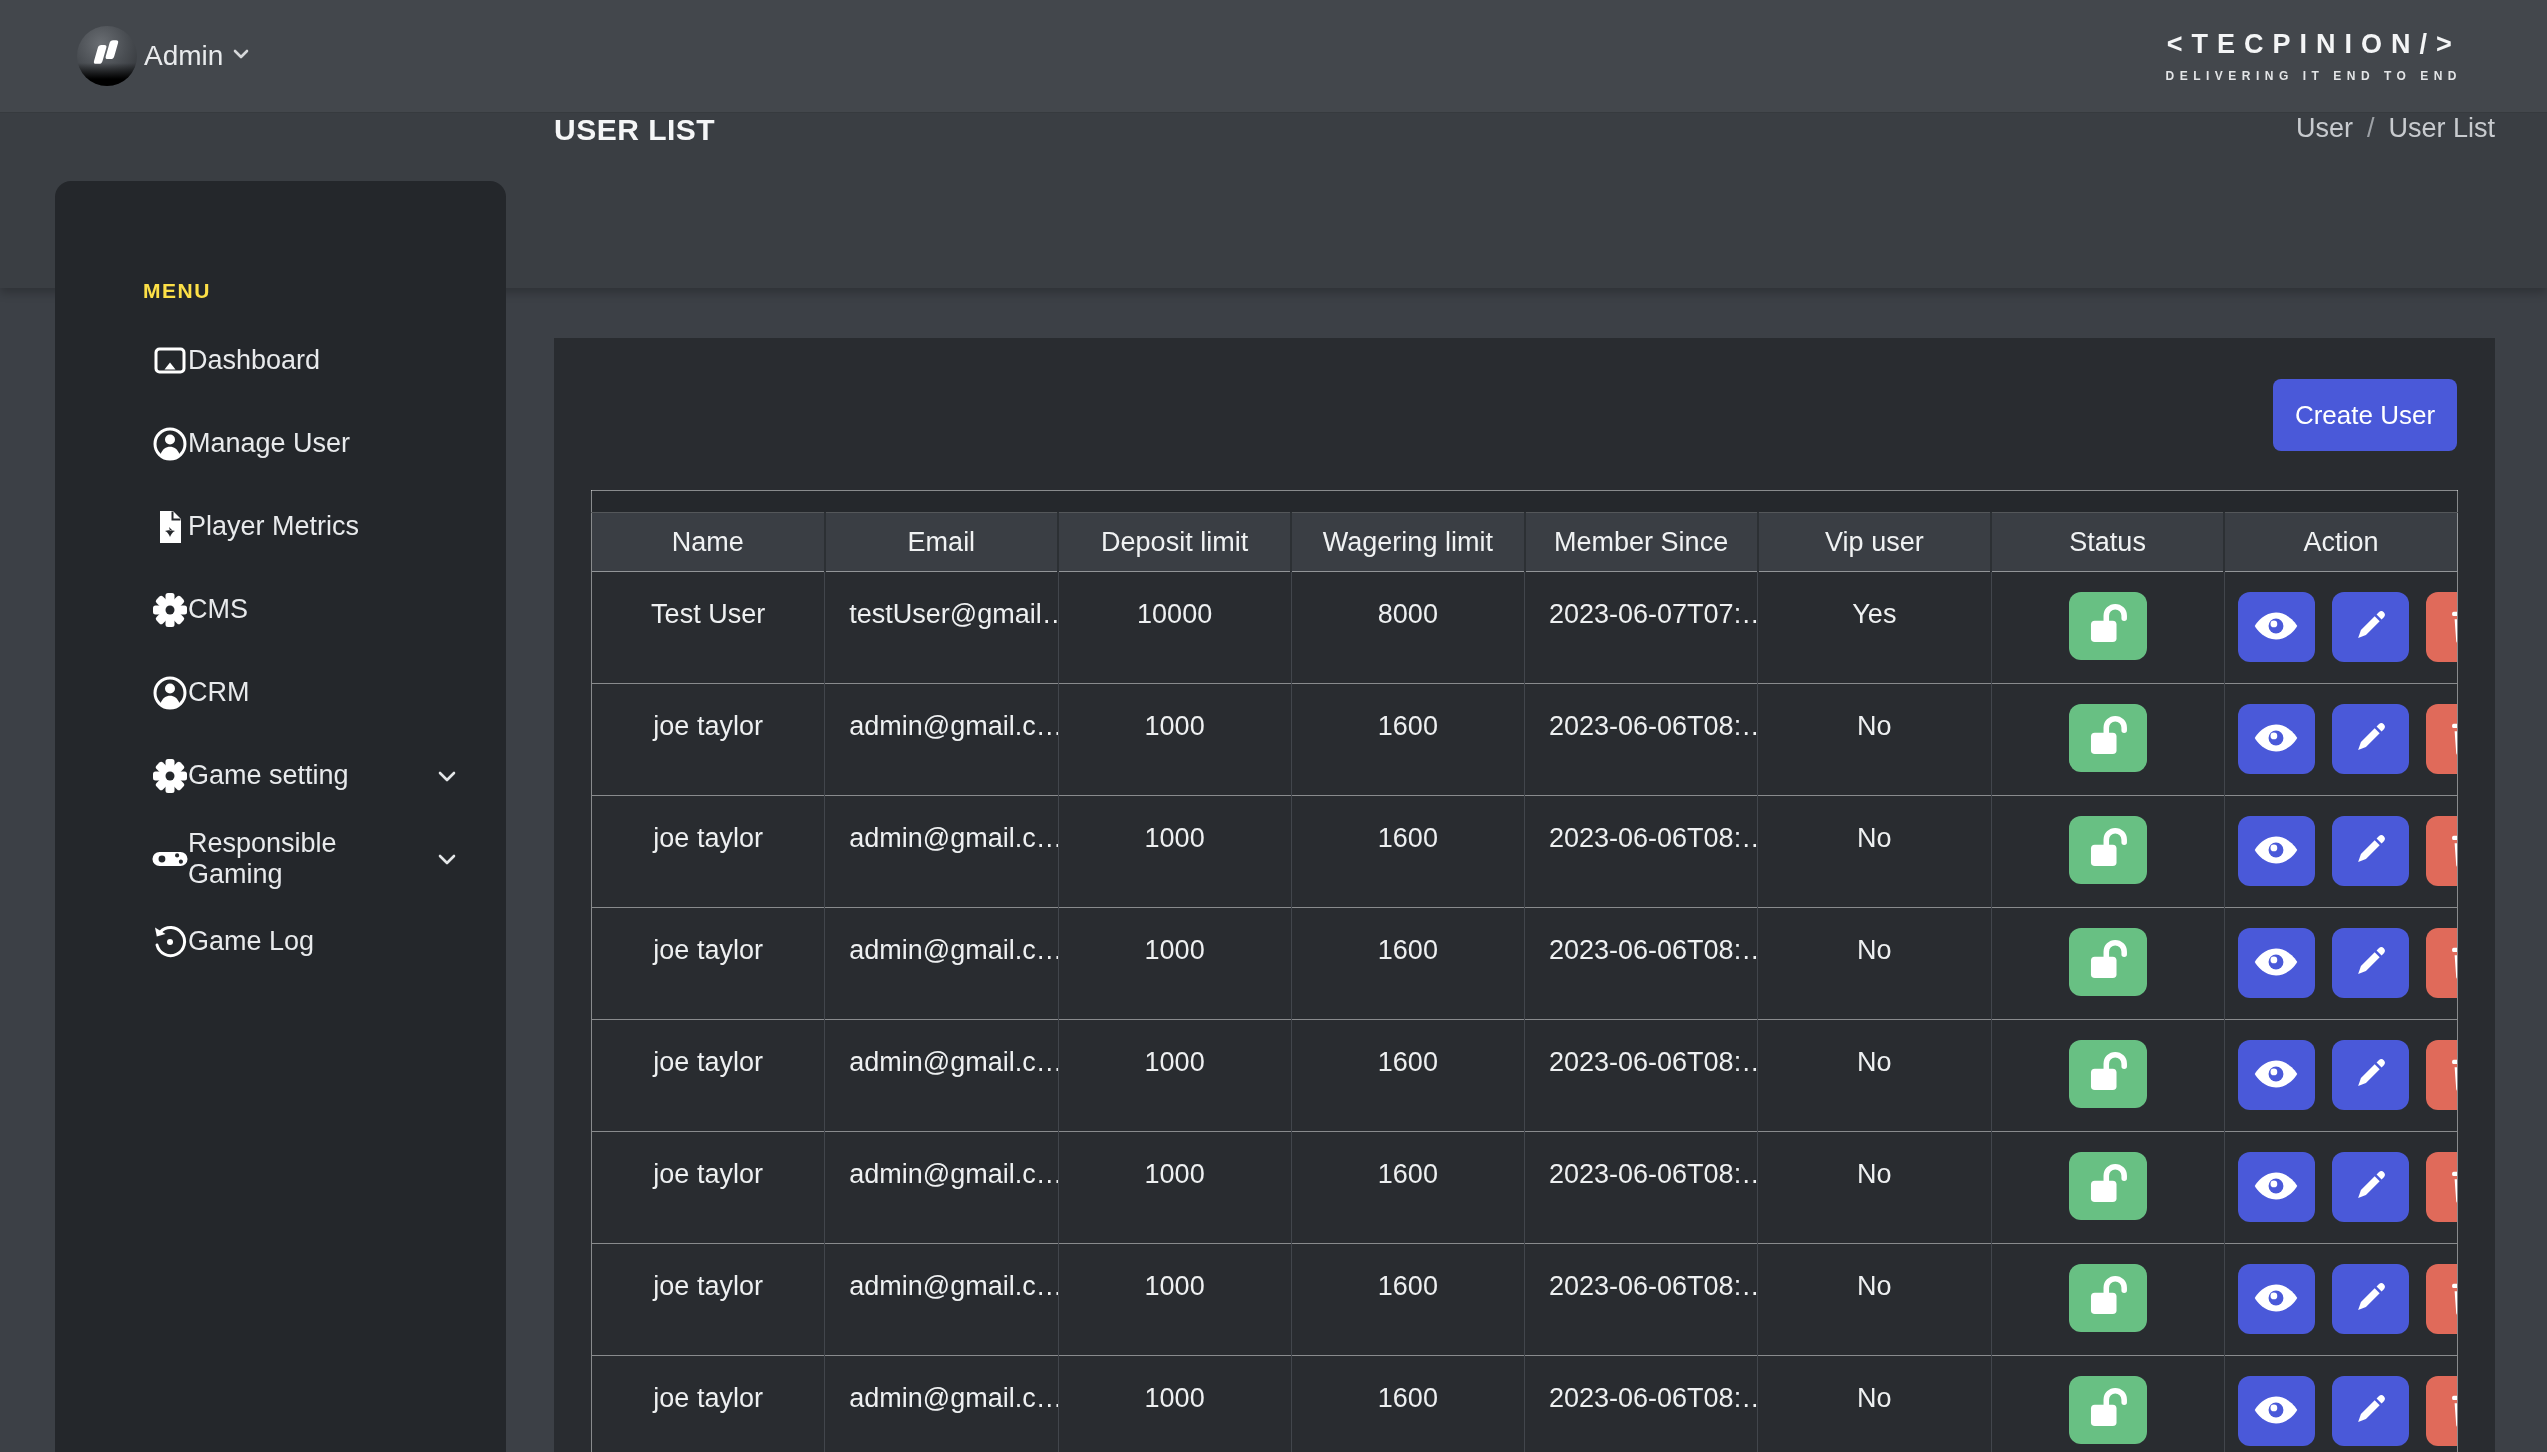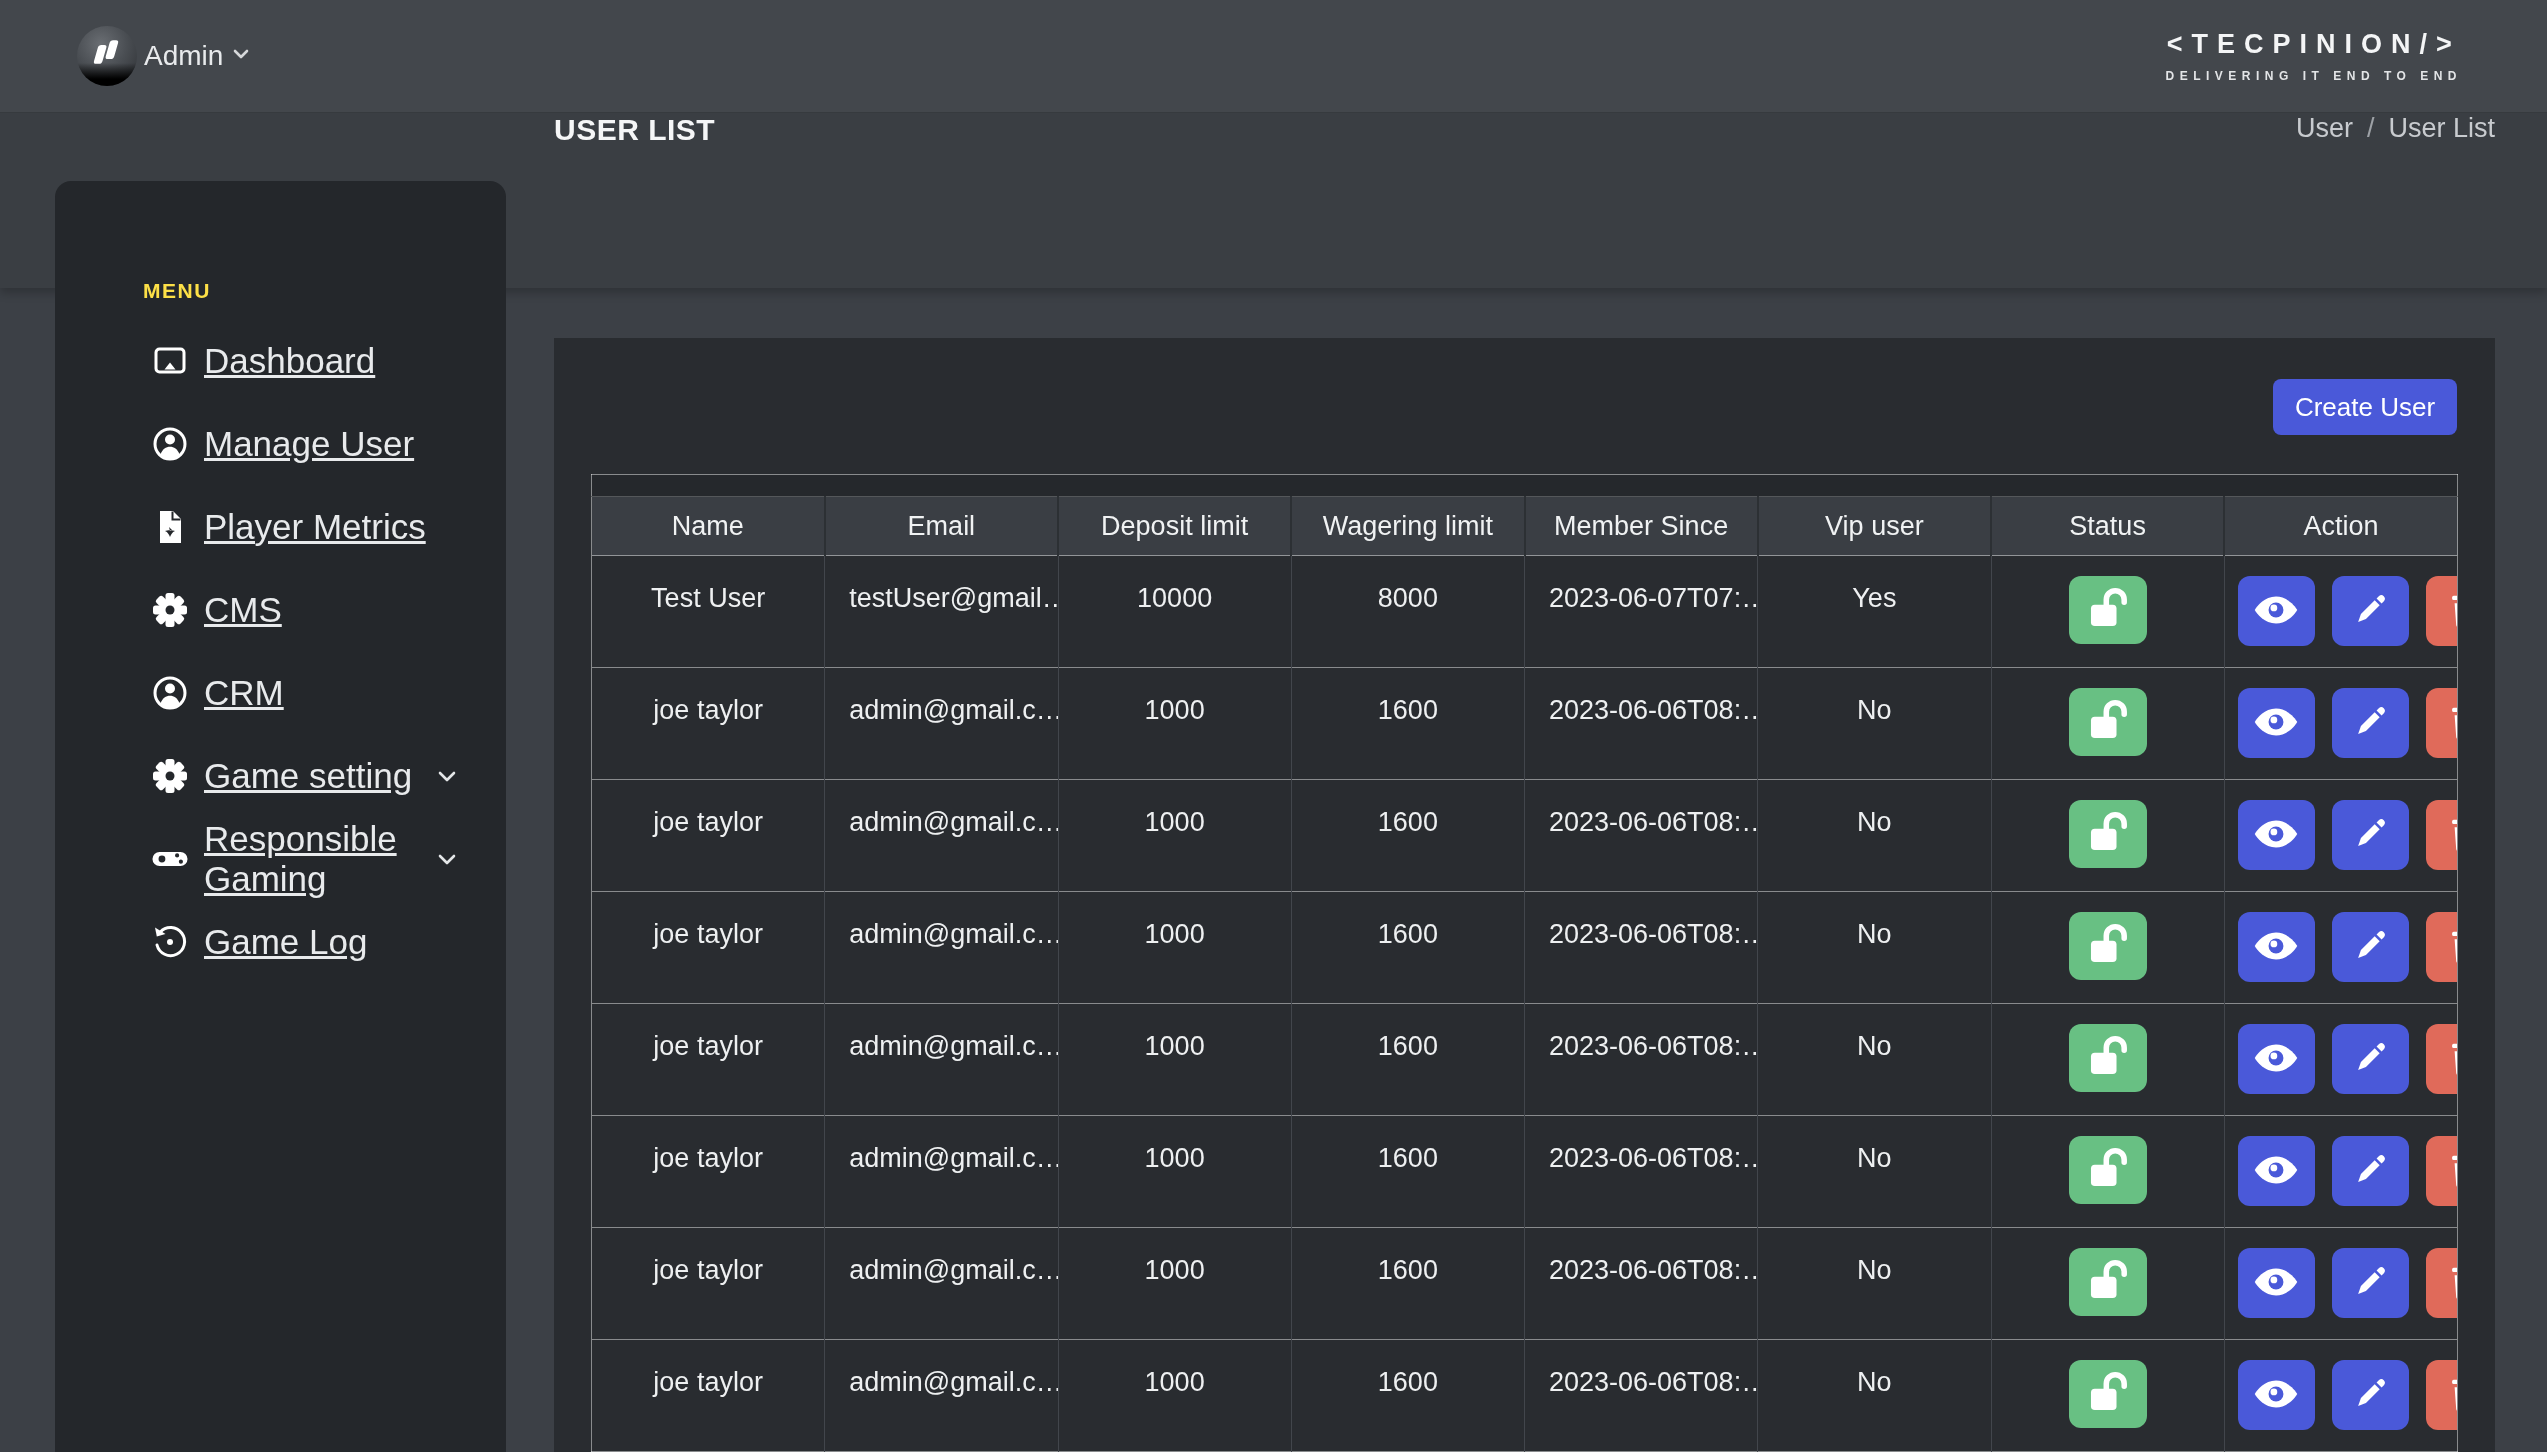--- a/index.html
+++ b/index.html
@@ -53,27 +53,27 @@
   .profile-pic::after{ content:""; position:absolute; left:0; right:0; bottom:0; height:40%;
     background:linear-gradient(180deg, rgba(0,0,0,0) 0%, #000 75%);}
   .profile-name{ margin-top:34px; font-size:28px; color:#eceef0;}
   .menu-label{ margin:58px 0 16px 88px; font-size:21px; font-weight:bold;
     letter-spacing:1.5px; color:#fde047;}
   .menu{ list-style:none;}
   .menu-item{ height:83px; display:flex; align-items:center; padding:0 48px 0 97px;
     cursor:pointer; color:#e8eaec;}
   .menu-item .mi-icon{ width:36px; height:36px; flex:0 0 auto; display:flex;
     align-items:center; justify-content:center;}
-  .menu-item .mi-label{ margin-left:16px; font-size:35px; flex:1;text-decoration:underline;}
+  .menu-item .mi-label{ margin-left:0; font-size:27px; flex:1;}
   .menu-item .mi-chevron{ width:22px; height:22px;}
 
   
   .card{ position:absolute; left:554px; top:338px; width:1941px; height:1393px;
     background:var(--card-bg); z-index:5; padding:41px 38px 0 37px;}
-  .create-btn{ display:block; margin-left:auto; width:184px; height:56px;
+  .create-btn{ display:block; margin-left:auto; width:184px; height:72px;
     background:var(--blue); color:#fff; border:none; border-radius:8px;
     font-size:26px; font-family:inherit; cursor:pointer;}
   .table-wrap{ margin-top:39px;}
   table{ width:1867px; table-layout:fixed; border-collapse:collapse;
     border:1px solid var(--line-light);}
   col{ width:233px;}
   tr.spacer-row{ height:22px; background:var(--spacer-bg);
     border-bottom:1px solid rgba(255,255,255,.22);}
   tr.header-row{ height:59px; background:var(--header-bg);}
   tr.header-row th{ font-size:27px; font-weight:normal; color:#f0f2f3;

